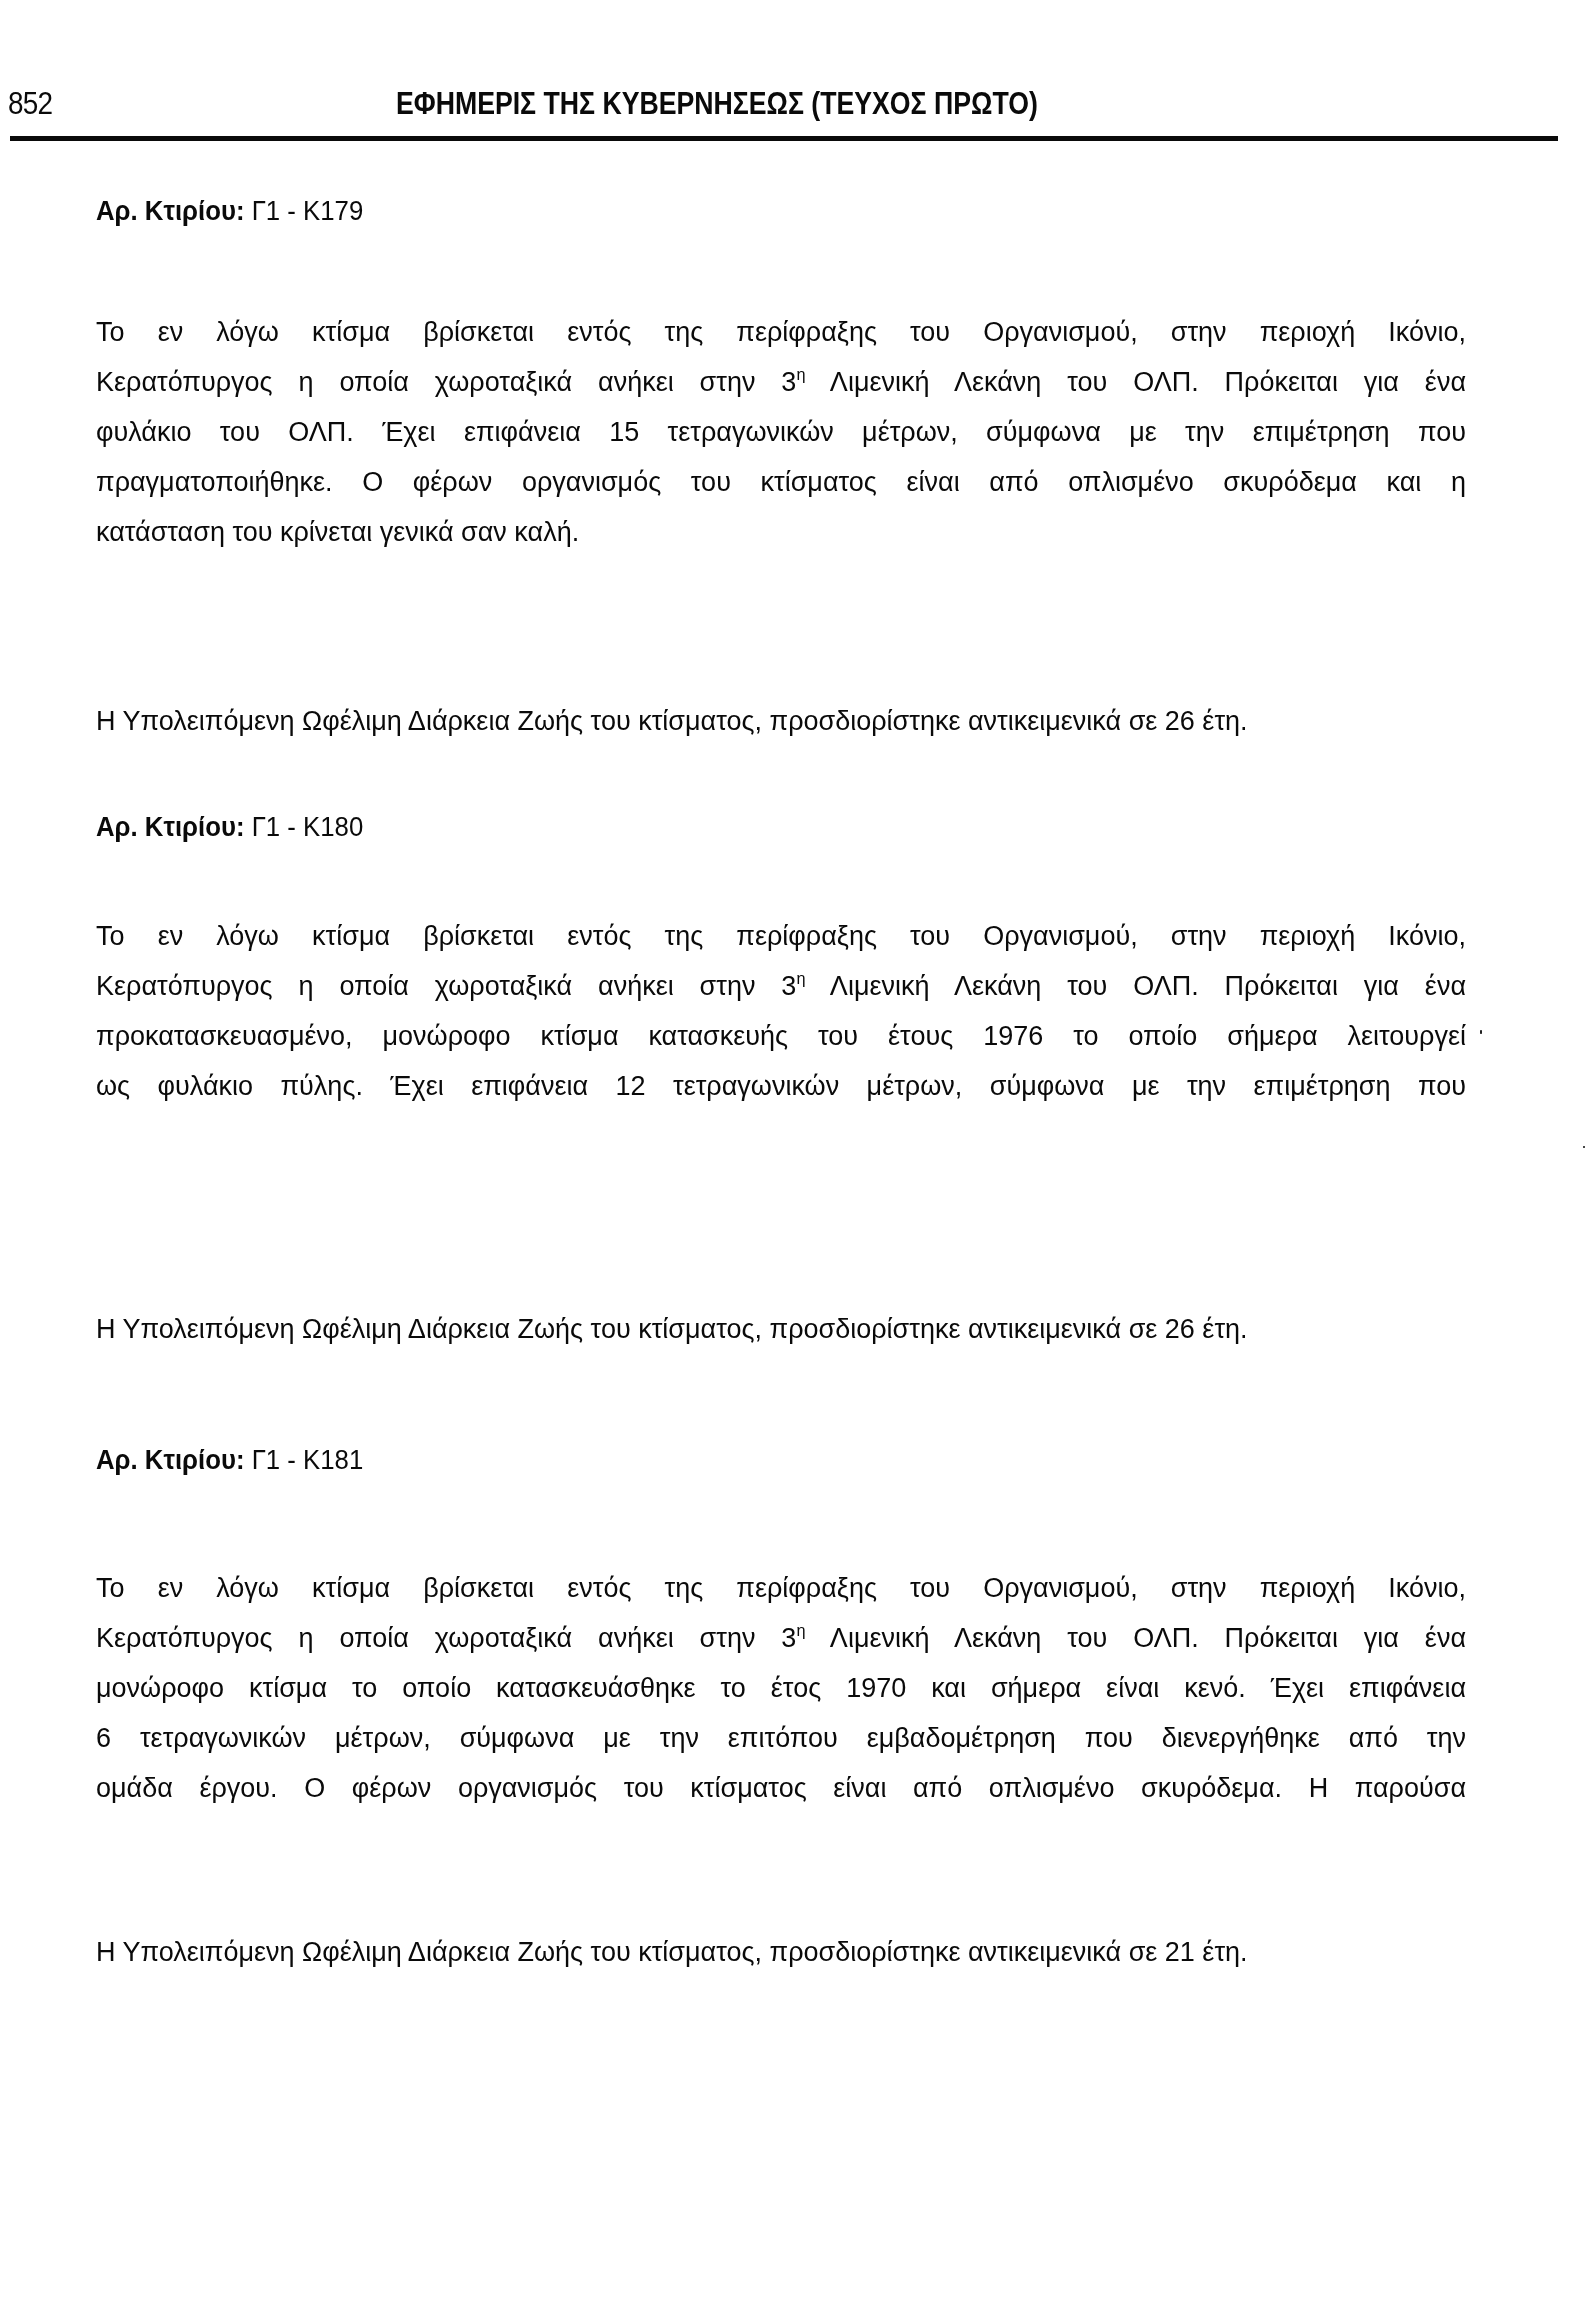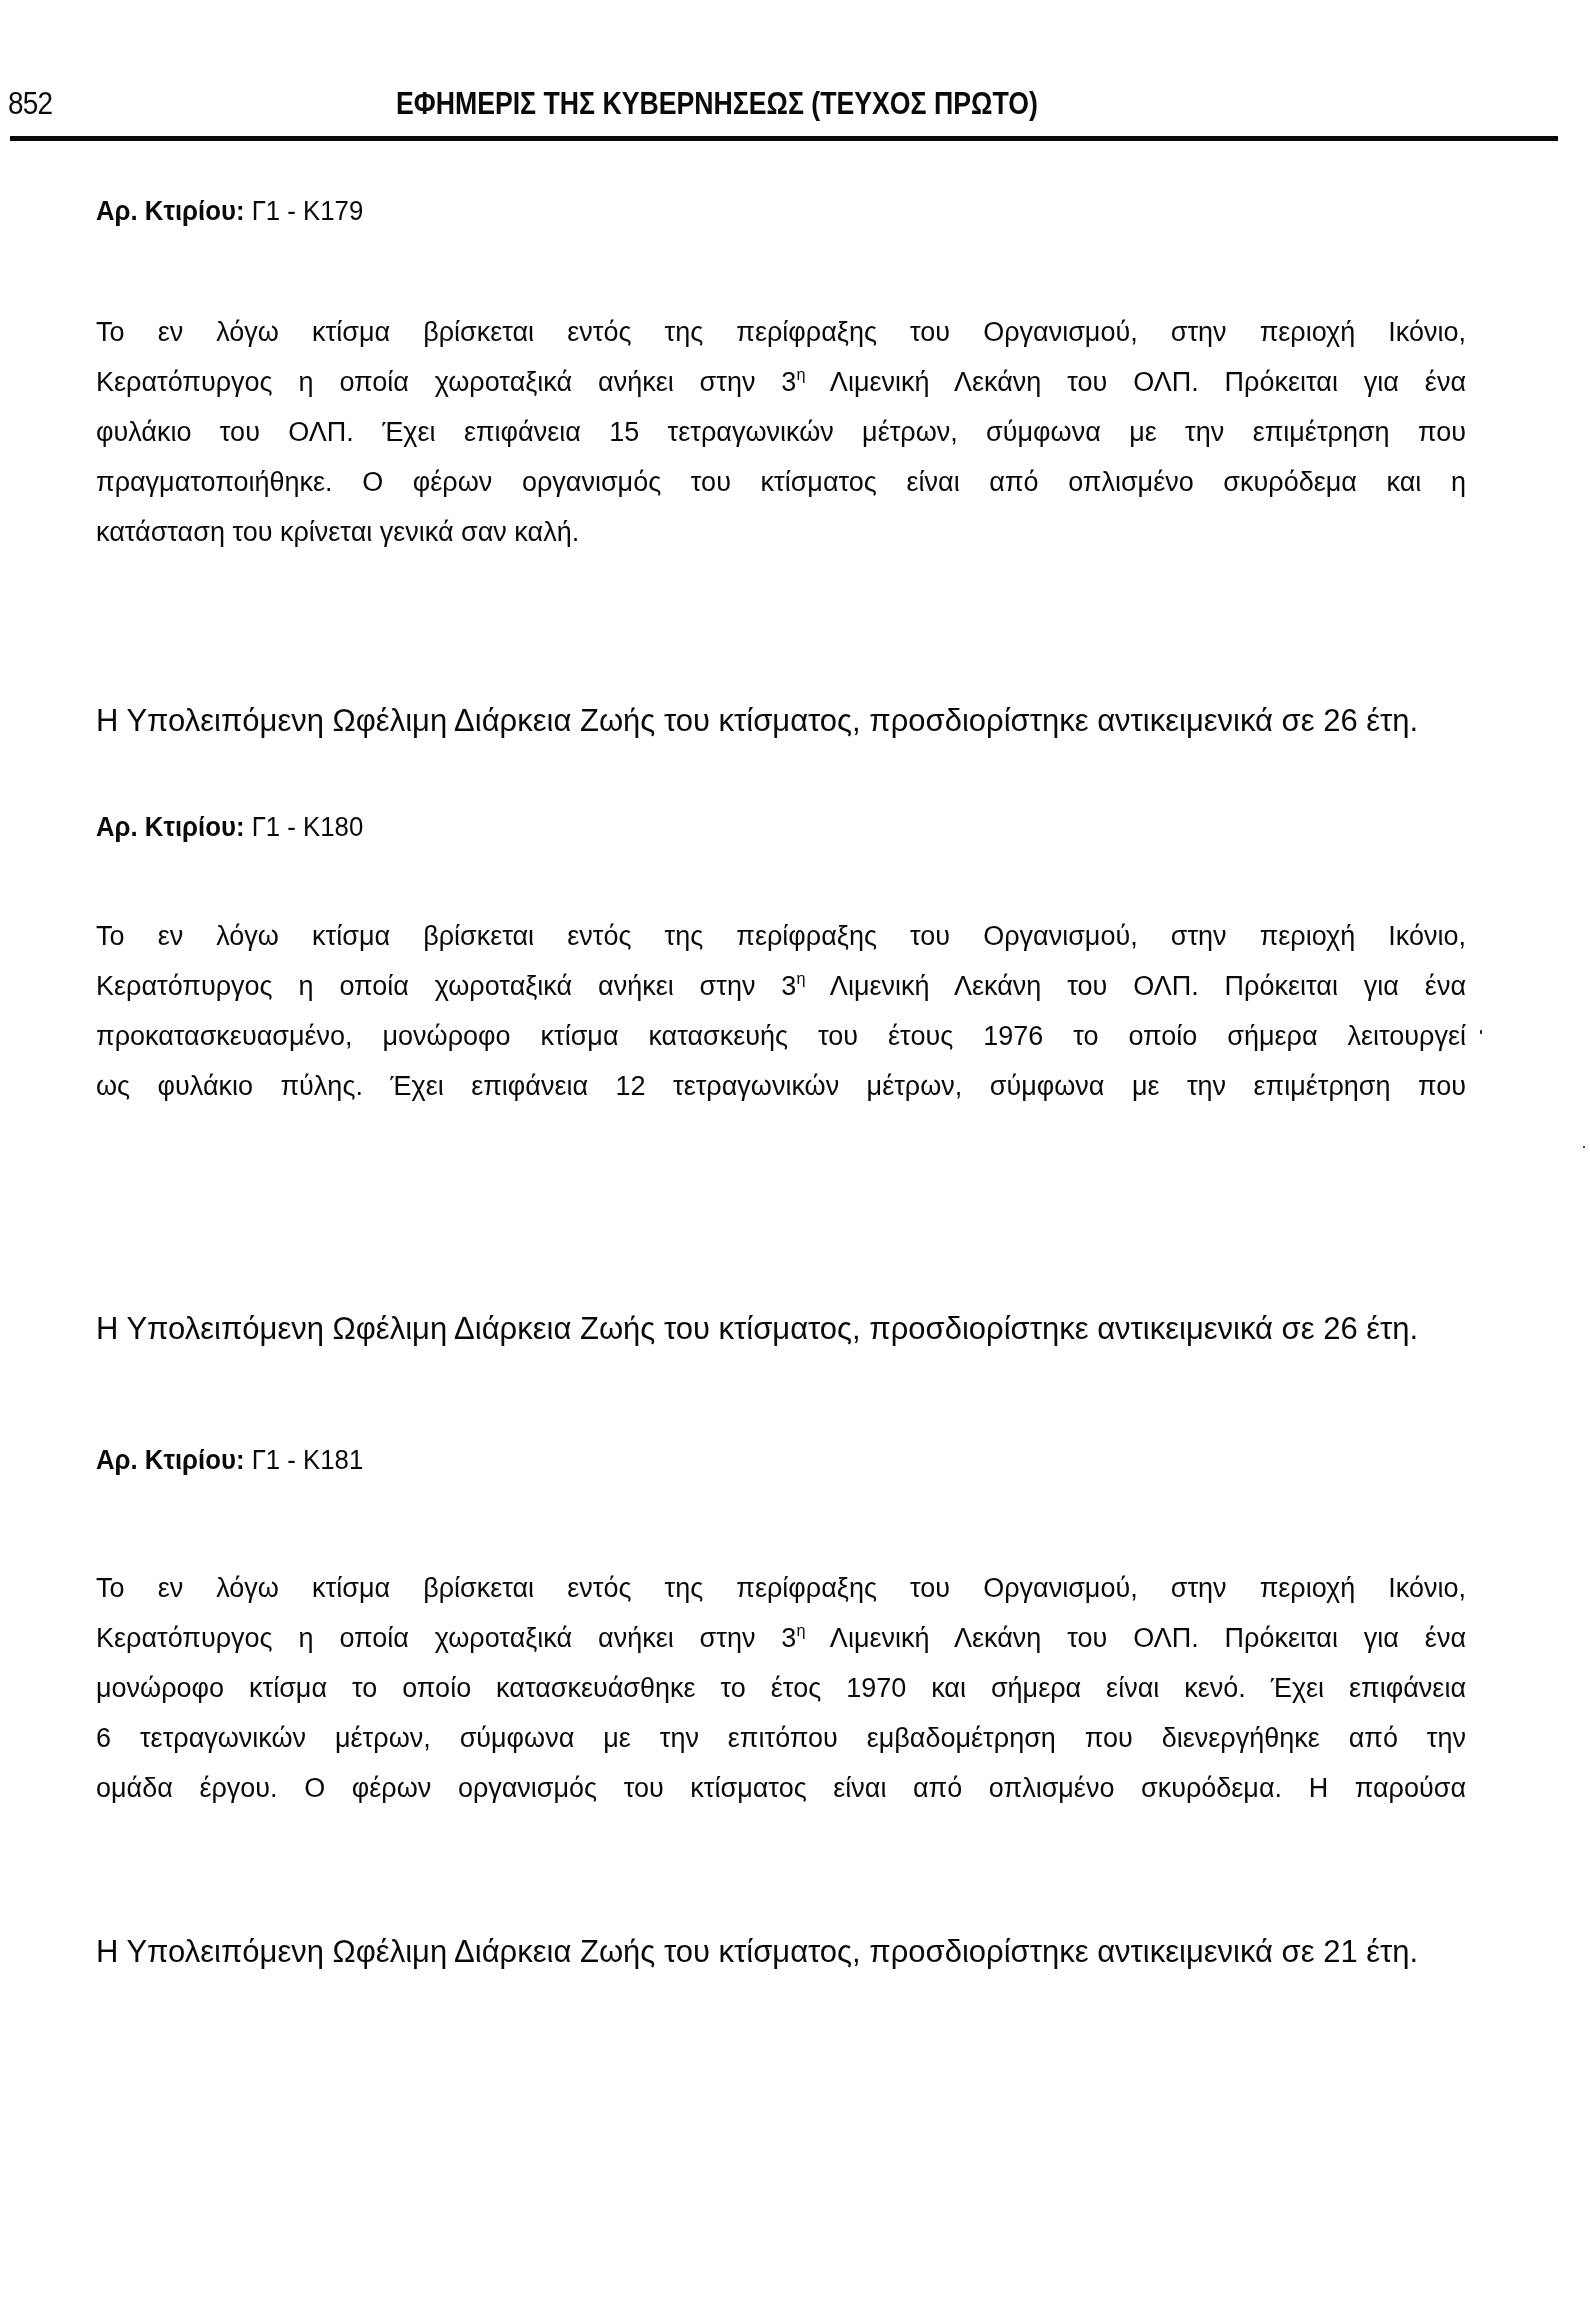--- a/index.html
+++ b/index.html
@@ -76,21 +76,21 @@
       text-align: justify;
       text-align-last: justify;
       overflow: hidden;
     }
     .line.last {
       text-align-last: left;
     }
     .summary {
       position: absolute;
       left: 96px;
-      font-size: 31px;
+      font-size: 27px;
       line-height: 36px;
       white-space: nowrap;
     }
     sup {
       font-size: 16.3px;
       line-height: 0;
       vertical-align: 11.4px;
     }
     .speck {
       position: absolute;

